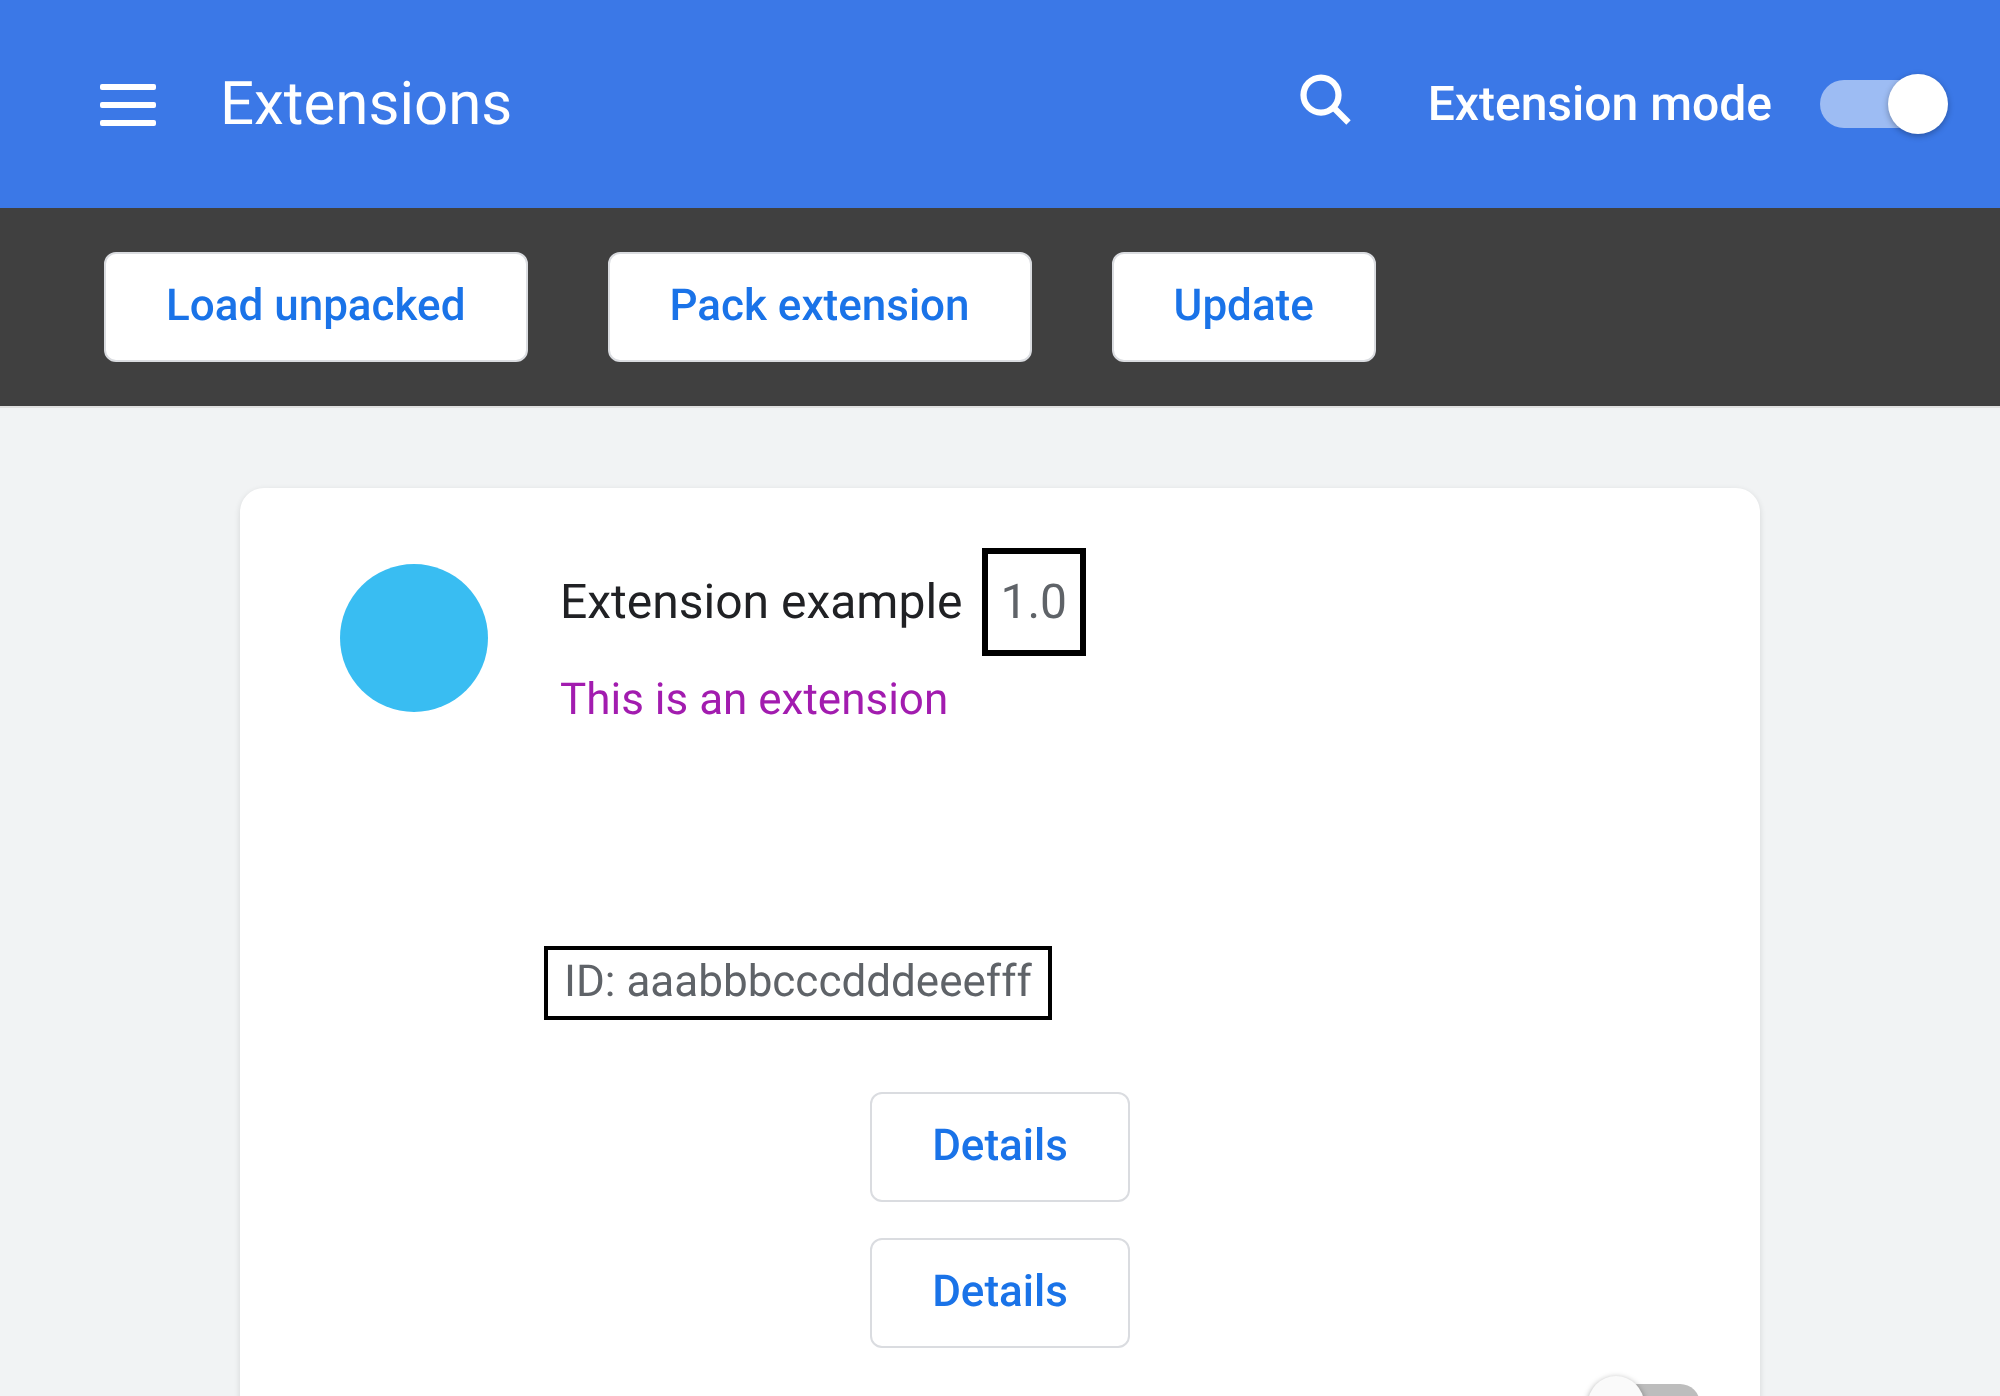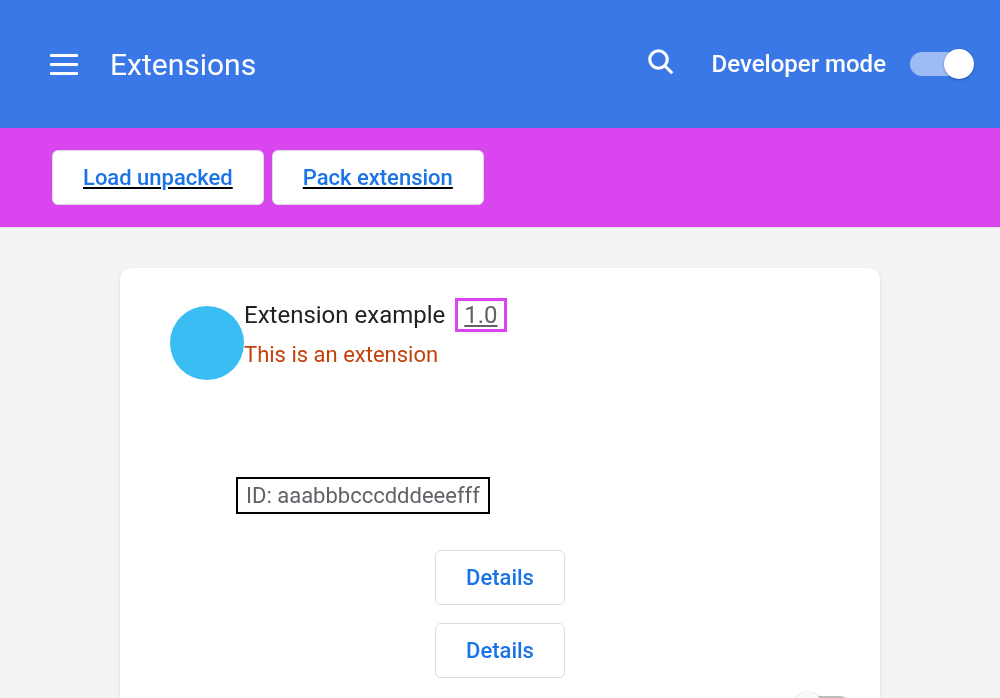--- a/index.html
+++ b/index.html
@@ -9,21 +9,21 @@
       font-family: 'Roboto', -apple-system, BlinkMacSystemFont, 'Segoe UI', Arial, sans-serif;
     }
     body {
       width: 1000px;
       height: 698px;
       background: #f1f3f4;
       overflow: hidden;
     }
     .header {
       background: #3b78e7;
-      height: 128px;
+      height: 104px;
       display: flex;
       align-items: center;
       padding: 0 30px 0 50px;
       color: white;
     }
     .menu-icon {
       display: flex;
       flex-direction: column;
       gap: 6px;
       cursor: pointer;
@@ -66,26 +66,25 @@
       width: 30px;
       height: 30px;
       background: white;
       border-radius: 50%;
       top: -3px;
       left: 34px;
       box-shadow: 0 1px 3px rgba(0,0,0,0.3);
       transition: left 0.2s;
     }
     .toolbar {
-      background: #d946ef;
+      background: #404040;
       padding: 22px 52px;
       display: flex;
-      gap: 8px;
+      gap: 40px;
       border-bottom: 1px solid #e0e0e0;
-      text-decoration: underline;
     }
     .btn {
       border: 1px solid #dadce0;
       background: white;
       color: #1a73e8;
       font-size: 22px;
       font-weight: 500;
       padding: 14px 30px;
       border-radius: 6px;
       cursor: pointer;
@@ -95,20 +94,21 @@
     }
     .card {
       background: white;
       border-radius: 12px;
       box-shadow: 0 1px 3px rgba(0,0,0,0.12);
       padding: 30px 30px 24px 30px;
       position: relative;
     }
     .card-top {
       display: flex;
+      gap: 36px;
       margin-bottom: 20px;
     }
     .ext-icon {
       width: 74px;
       height: 74px;
       background: #39bdf2;
       border-radius: 50%;
       flex-shrink: 0;
       margin-left: 20px;
       margin-top: 8px;
@@ -117,29 +117,28 @@
       flex: 1;
     }
     .ext-name-row {
       display: flex;
       align-items: center;
       font-size: 24px;
       color: #202124;
       margin-bottom: 10px;
     }
     .version-box {
-      border: 3px solid #d946ef;
-      padding: 0 6px;
+      border: 3px solid #000000;
+      padding: 10px 6px;
       margin-left: 4px;
       color: #5f6368;
-      text-decoration: underline;
     }
     .ext-desc {
       font-size: 22px;
-      color: #c2410c;
+      color: #a21caf;
       margin-bottom: 110px;
     }
     .ext-id {
       font-size: 22px;
       color: #5f6368;
       border: 2px solid #000000;
       padding: 4px 8px;
       display: inline-block;
       margin-left: -8px;
     }
@@ -179,29 +178,30 @@
       <span></span>
       <span></span>
   </div>
   <div class="header-title">Extensions</div>
   <div class="search-icon">
     <svg width="30" height="30" viewBox="0 0 24 24" fill="none" stroke="white" stroke-width="2.5">
       <circle cx="10" cy="10" r="7"></circle>
       <line x1="21" y1="21" x2="15" y2="15"></line>
     </svg>
   </div>
-  <div class="dev-mode-label">Developer mode</div>
+  <div class="dev-mode-label">Extension mode</div>
   <div class="toggle on">
     <div class="toggle-knob"></div>
   </div>
 </div>
 
 <div class="toolbar">
   <button class="btn">Load unpacked</button>
   <button class="btn">Pack extension</button>
+  <button class="btn">Update</button>
 </div>
 
 <div class="content">
   <div class="card">
     <div class="card-top">
       <div class="ext-icon"></div>
       <div class="card-info">
         <div class="ext-name-row">
           <span>Extension example</span>
           <span>&nbsp;</span>

